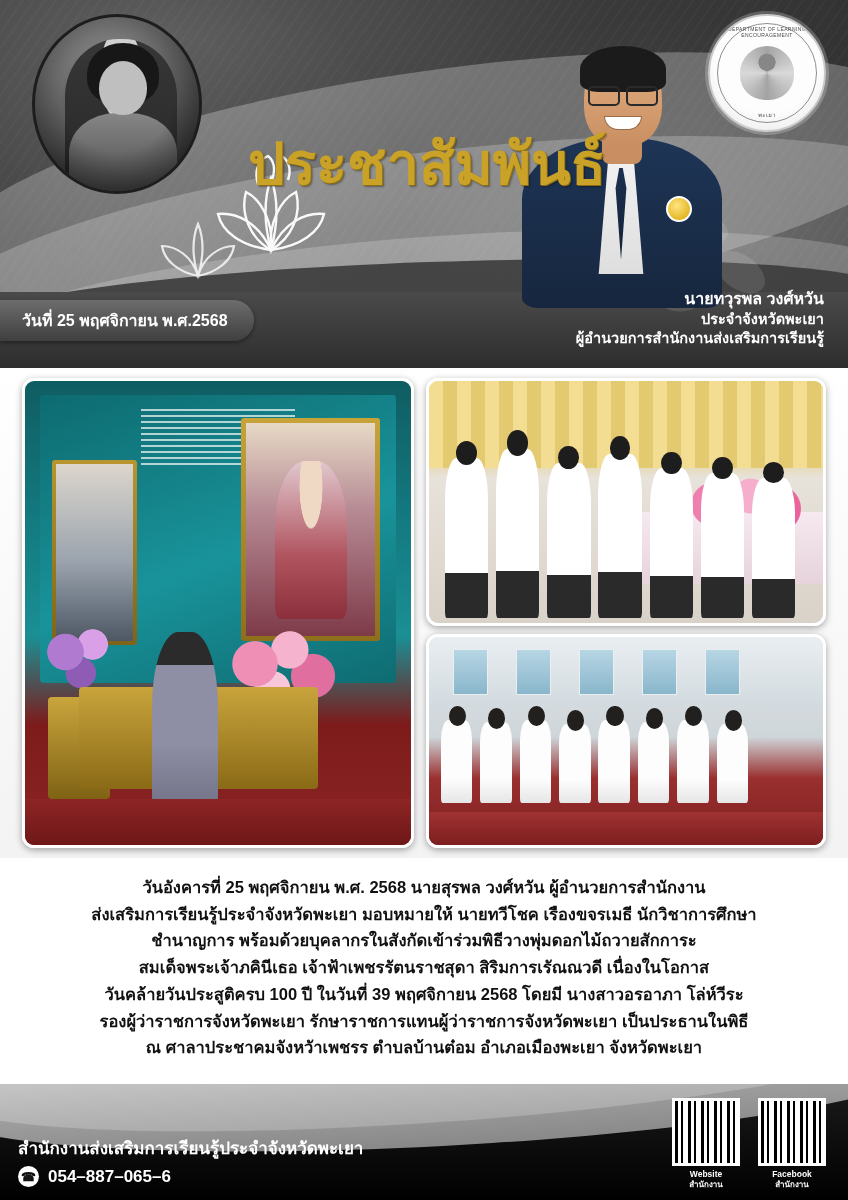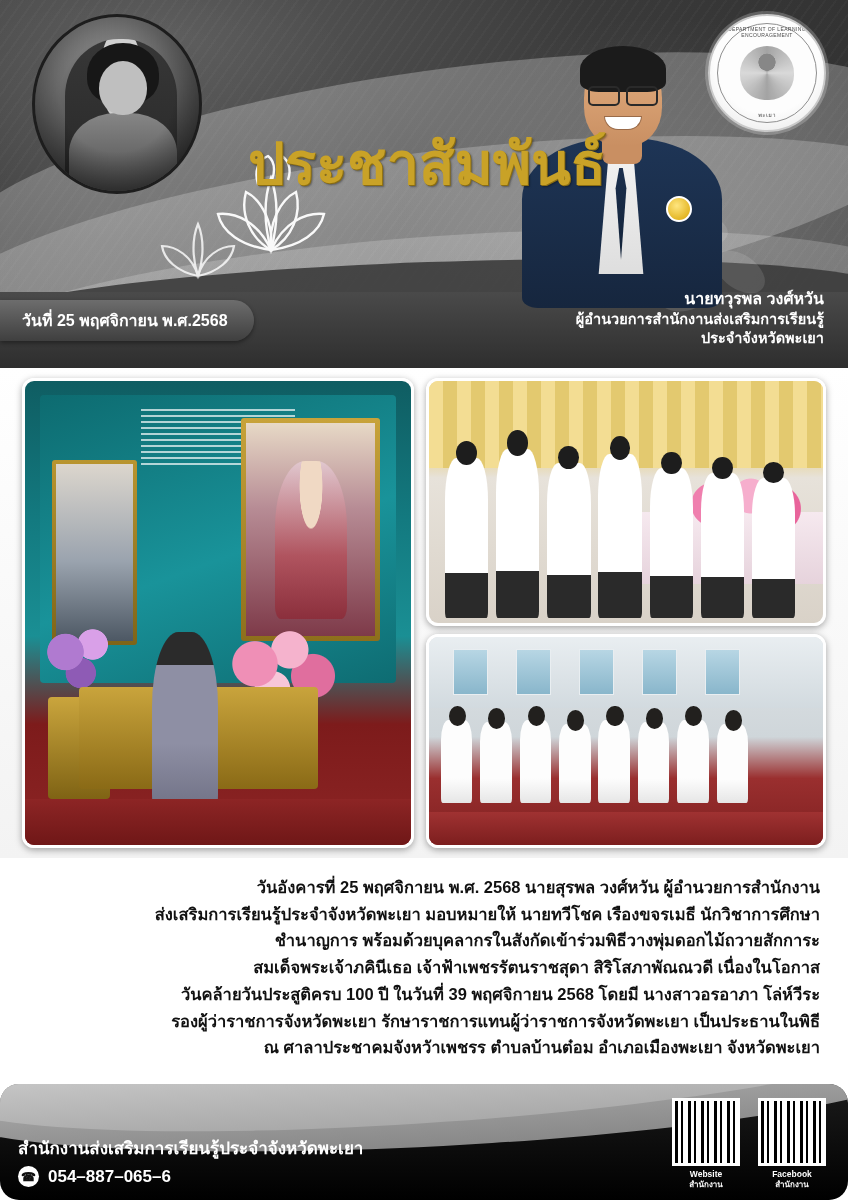--- a/index.html
+++ b/index.html
@@ -319,34 +319,33 @@
   .br-win { position:absolute; top:6%; width:9%; height:22%; background: linear-gradient(180deg,#b7d6e4,#89b6cb); border:1px solid #e9eef1; }
   .br-p { position:absolute; background: linear-gradient(180deg,#fdfdfd 0 70%, #e6e6e6 100%); border-radius:24% 24% 6% 6%; }
   .br-h { position:absolute; background:#22201e; border-radius:50%; }
   .br-floor { position:absolute; left:0; bottom:0; width:100%; height:16%; background: linear-gradient(180deg,#a03232,#7c1e1e); }
 
   
   .bodytext {
     position:absolute; top:858px; left:0; width:848px; height:226px;
     background:#ffffff;
     padding:16px 28px 10px 28px;
-    text-align:right;
+    text-align:center;
   }
   .bodytext p {
     font-family:"Liberation Sans", sans-serif;
     font-size:16.5px; font-weight:bold; color:#111111;
     line-height:1.62;
   }
 
   
   .footer {
     position:absolute; top:1084px; left:0; width:848px; height:116px;
     background: linear-gradient(180deg,#1b1b1b 0%, #000000 100%);
     overflow:hidden;
-    border-radius:19px;
   }
   .footer-swoosh {
     position:absolute; left:-60px; top:-58px; width:1000px; height:120px;
     background: linear-gradient(180deg,#dcdcdc,#9e9e9e);
     border-radius:50%; transform: rotate(-3deg); opacity:.85;
   }
   .footer-swoosh2 {
     position:absolute; left:-60px; top:-82px; width:1000px; height:120px;
     background: #f2f2f2;
     border-radius:50%; transform: rotate(-4deg); opacity:.65;
@@ -455,22 +454,22 @@
     </div>
 
     <div class="title-block">
       <div class="title-line2">ประชาสัมพันธ์</div>
     </div>
 
     <div class="date-ribbon">วันที่ 25 พฤศจิกายน  พ.ศ.2568</div>
 
     <div class="director-name">
       <div class="dn-name">นายทวุรพล วงศ์หวัน</div>
+      <div class="dn-role">ประจำจังหวัดพะเยา</div>
       <div class="dn-role">ผู้อำนวยการสำนักงานส่งเสริมการเรียนรู้</div>
-      <div class="dn-role">ประจำจังหวัดพะเยา</div>
     </div>
   </div>
 
   <div class="collage">
 
     <div class="photo photo-main">
       <div class="pm-bg"></div>
       <div class="pm-backdrop"></div>
       <div class="pm-text"></div>
       <div class="pm-portrait">
@@ -542,21 +541,21 @@
       <div class="br-p" style="left:73%; top:42%; width:8%;  height:38%;"></div>
       <div class="br-h" style="left:75%; top:35%; width:4.4%;height:10%;"></div>
       <div class="br-floor"></div>
     </div>
   </div>
 
   <div class="bodytext">
     <p>วันอังคารที่ 25 พฤศจิกายน พ.ศ. 2568 นายสุรพล วงศ์หวัน ผู้อำนวยการสำนักงาน</p>
     <p>ส่งเสริมการเรียนรู้ประจำจังหวัดพะเยา มอบหมายให้ นายทวีโชค เรืองขจรเมธี นักวิชาการศึกษา</p>
     <p>ชำนาญการ พร้อมด้วยบุคลากรในสังกัดเข้าร่วมพิธีวางพุ่มดอกไม้ถวายสักการะ</p>
-    <p>สมเด็จพระเจ้าภคินีเธอ เจ้าฟ้าเพชรรัตนราชสุดา สิริโสภาพัณณวดี เนื่องในโอกาส</p>
+    <p>สมเด็จพระเจ้าภคินีเธอ เจ้าฟ้าเพชรรัตนราชสุดา สิริมการเรัณณวดี เนื่องในโอกาส</p>
     <p>วันคล้ายวันประสูติครบ 100 ปี ในวันที่ 39 พฤศจิกายน 2568 โดยมี นางสาวอรอาภา โล่ห์วีระ</p>
     <p>รองผู้ว่าราชการจังหวัดพะเยา รักษาราชการแทนผู้ว่าราชการจังหวัดพะเยา เป็นประธานในพิธี</p>
     <p>ณ ศาลาประชาคมจังหวัาเพชรร ตำบลบ้านต๋อม อำเภอเมืองพะเยา จังหวัดพะเยา</p>
   </div>
 
   <div class="footer">
     <div class="footer-swoosh2"></div>
     <div class="footer-swoosh"></div>
 
     <div class="footer-org">สำนักงานส่งเสริมการเรียนรู้ประจำจังหวัดพะเยา</div>

